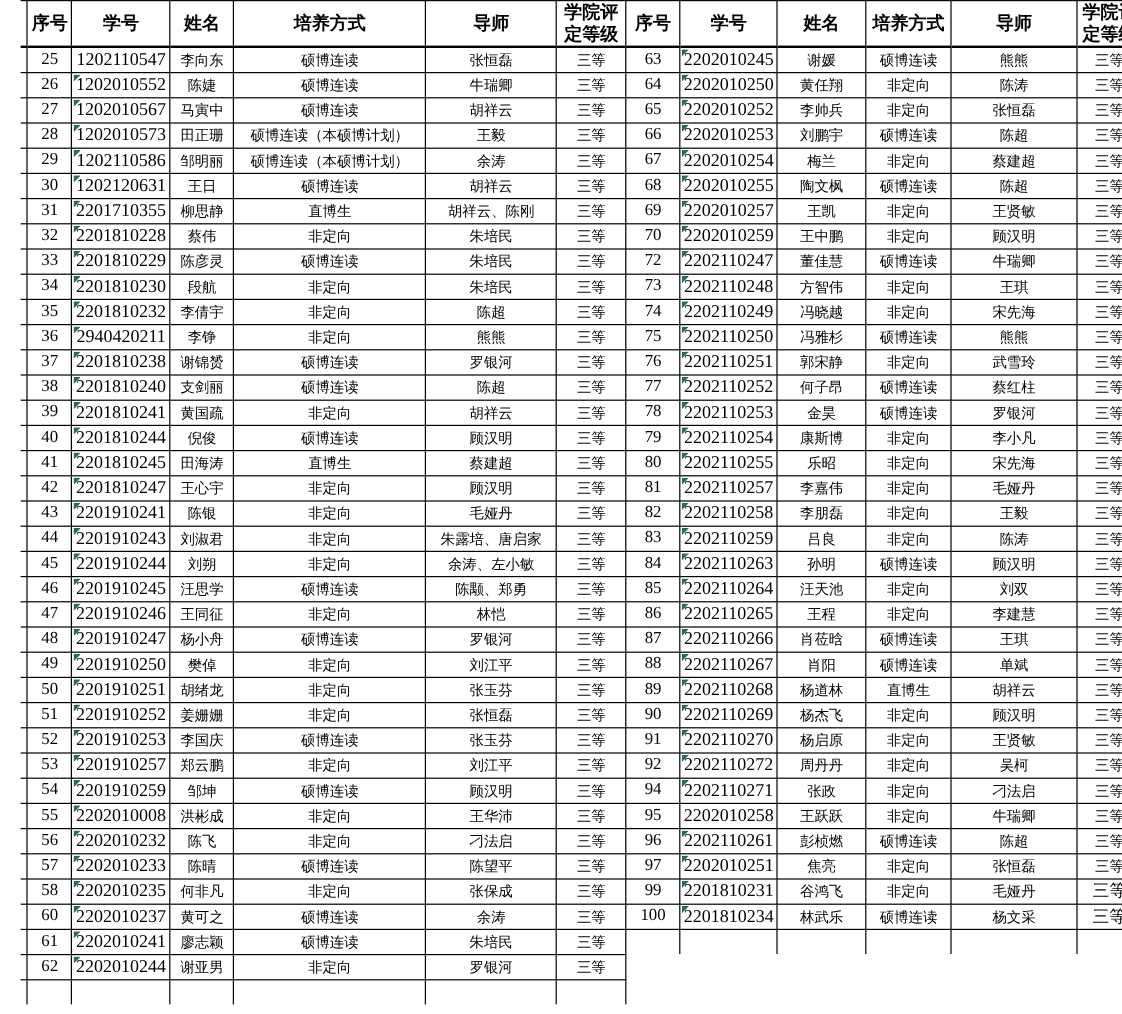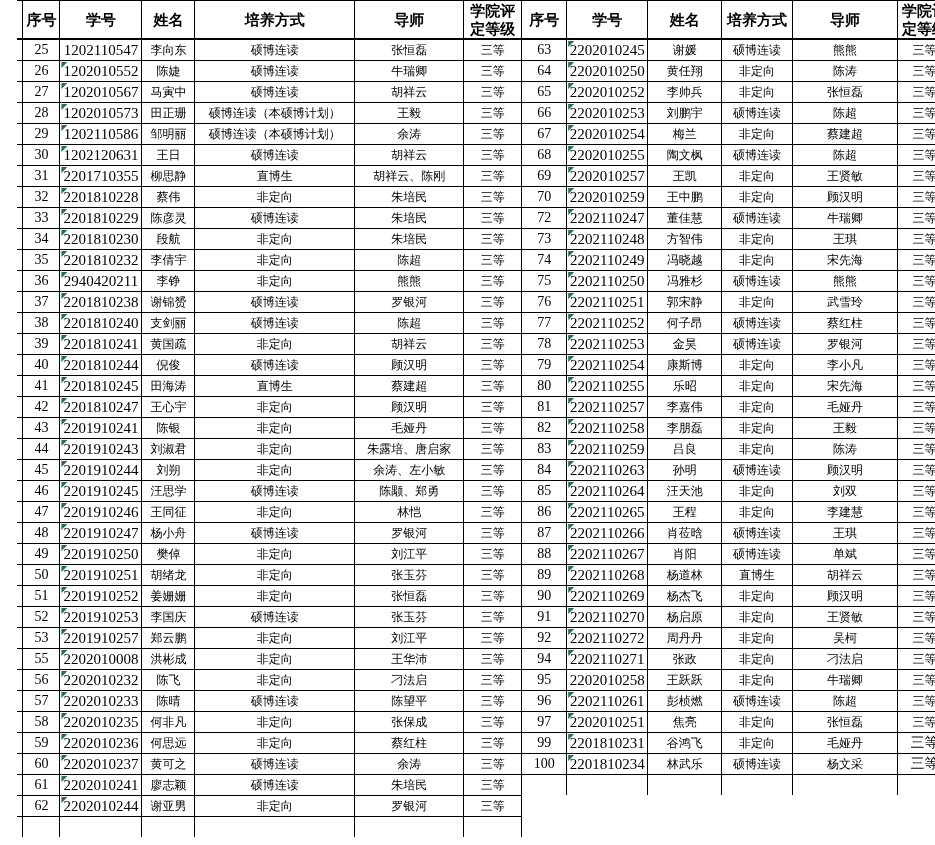--- a/index.html
+++ b/index.html
@@ -329,20 +329,29 @@
     <td class="strip"></td>
     <td class="c-num">53</td>
     <td class="c-id"><span class="tri"></span><span class="idtxt">2201910257</span></td>
     <td class="c-name">郑云鹏</td>
     <td class="c-mode">非定向</td>
     <td class="c-adv">刘江平</td>
     <td class="c-grade">三等</td>
   </tr>
           <tr>
     <td class="strip"></td>
+    <td class="c-num">54</td>
+    <td class="c-id"><span class="tri"></span><span class="idtxt">2201910259</span></td>
+    <td class="c-name">邹坤</td>
+    <td class="c-mode">硕博连读</td>
+    <td class="c-adv">顾汉明</td>
+    <td class="c-grade">三等</td>
+  </tr>
+          <tr>
+    <td class="strip"></td>
     <td class="c-num">55</td>
     <td class="c-id"><span class="tri"></span><span class="idtxt">2202010008</span></td>
     <td class="c-name">洪彬成</td>
     <td class="c-mode">非定向</td>
     <td class="c-adv">王华沛</td>
     <td class="c-grade">三等</td>
   </tr>
           <tr>
     <td class="strip"></td>
     <td class="c-num">56</td>
@@ -361,29 +370,20 @@
     <td class="c-adv">陈望平</td>
     <td class="c-grade">三等</td>
   </tr>
           <tr>
     <td class="strip"></td>
     <td class="c-num">58</td>
     <td class="c-id"><span class="tri"></span><span class="idtxt">2202010235</span></td>
     <td class="c-name">何非凡</td>
     <td class="c-mode">非定向</td>
     <td class="c-adv">张保成</td>
-    <td class="c-grade">三等</td>
-  </tr>
-          <tr>
-    <td class="strip"></td>
-    <td class="c-num">59</td>
-    <td class="c-id"><span class="tri"></span><span class="idtxt">2202010236</span></td>
-    <td class="c-name">何思远</td>
-    <td class="c-mode">非定向</td>
-    <td class="c-adv">蔡红柱</td>
     <td class="c-grade">三等</td>
   </tr>
           <tr>
     <td class="strip"></td>
     <td class="c-num">60</td>
     <td class="c-id"><span class="tri"></span><span class="idtxt">2202010237</span></td>
     <td class="c-name">黄可之</td>
     <td class="c-mode">硕博连读</td>
     <td class="c-adv">余涛</td>
     <td class="c-grade">三等</td>

